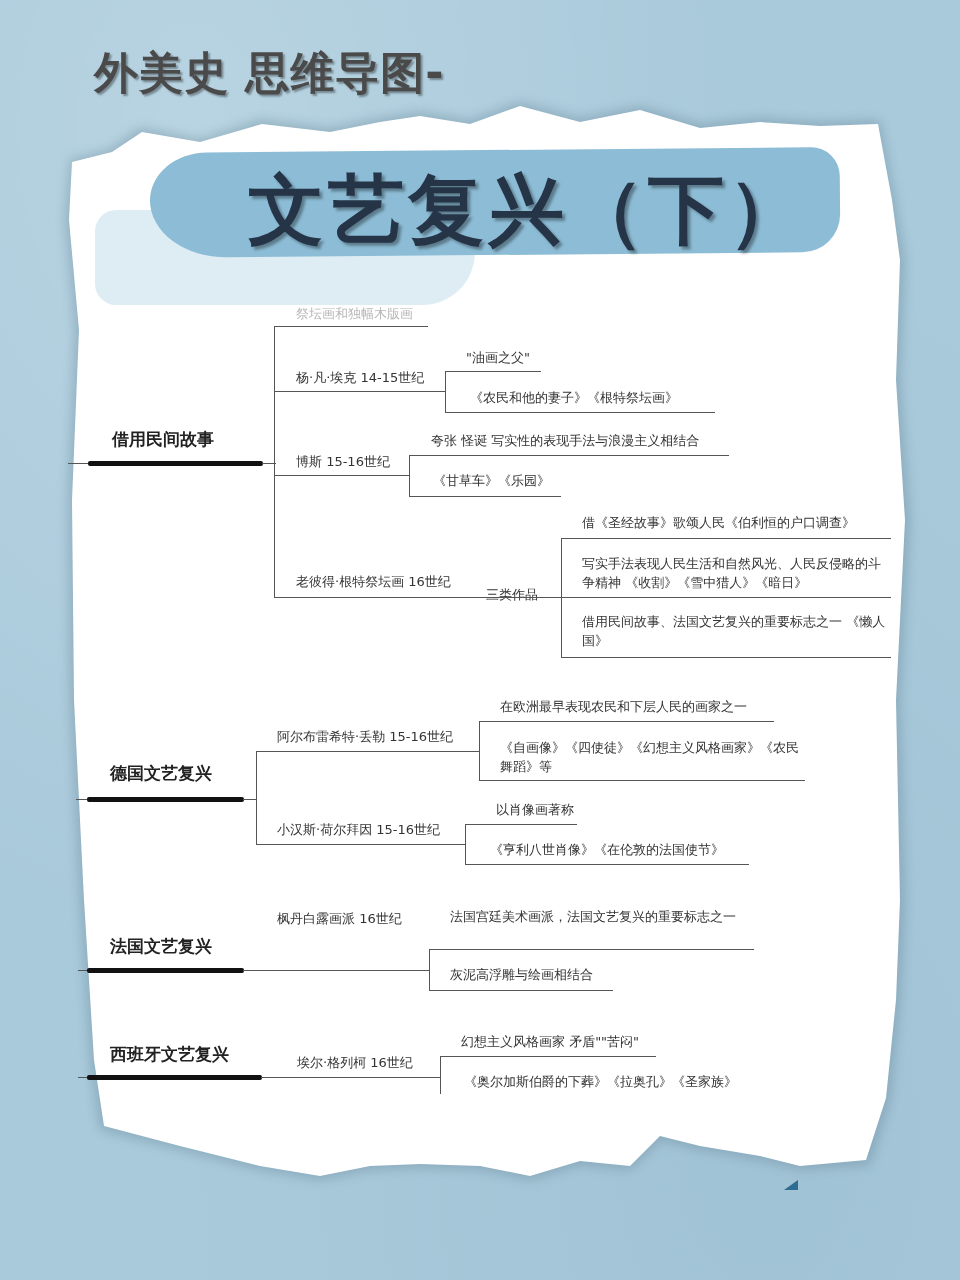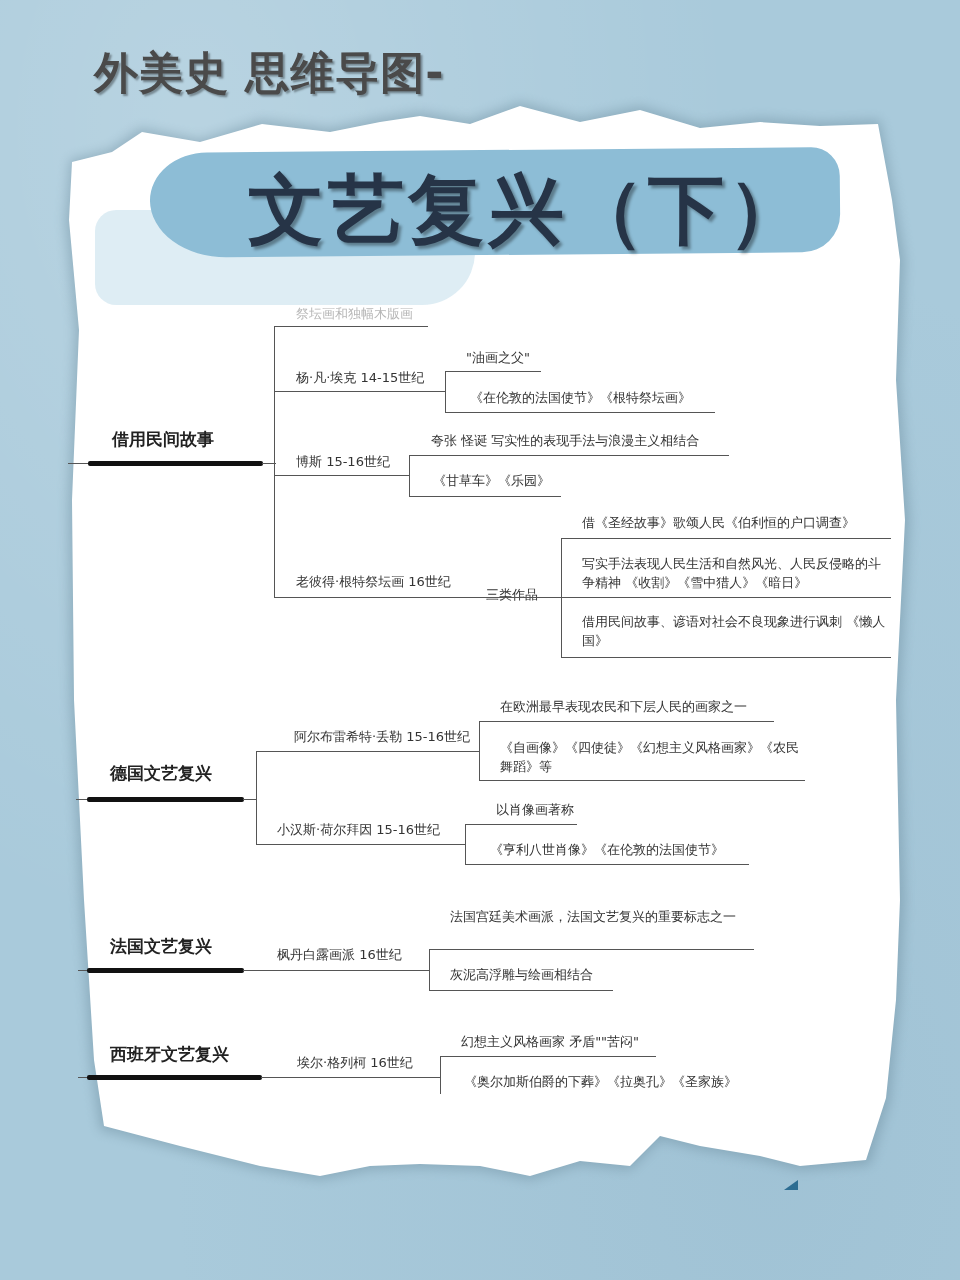--- a/index.html
+++ b/index.html
@@ -75,50 +75,50 @@
   <div class="v" style="left:274px;top:326px;height:272px"></div>
 
   <div class="txt faded" style="left:296px;top:305px">祭坛画和独幅木版画</div>
   <div class="h" style="left:274px;top:326px;width:154px"></div>
 
   <div class="txt" style="left:296px;top:369px">杨·凡·埃克 14-15世纪</div>
   <div class="h" style="left:274px;top:391px;width:172px"></div>
   <div class="v" style="left:445px;top:371px;height:41px"></div>
   <div class="txt" style="left:466px;top:349px">"油画之父"</div>
   <div class="h" style="left:445px;top:371px;width:96px"></div>
-  <div class="txt" style="left:470px;top:389px">《在伦敦的法国使节》《根特祭坛画》</div>
+  <div class="txt" style="left:470px;top:389px">《农民和他的妻子》《根特祭坛画》</div>
   <div class="h" style="left:445px;top:412px;width:270px"></div>
 
   <div class="txt" style="left:296px;top:453px">博斯 15-16世纪</div>
   <div class="h" style="left:274px;top:475px;width:136px"></div>
   <div class="v" style="left:409px;top:455px;height:41px"></div>
   <div class="txt" style="left:431px;top:432px">夸张 怪诞 写实性的表现手法与浪漫主义相结合</div>
   <div class="h" style="left:409px;top:455px;width:320px"></div>
   <div class="txt" style="left:433px;top:472px">《甘草车》《乐园》</div>
   <div class="h" style="left:409px;top:496px;width:152px"></div>
 
   <div class="txt" style="left:296px;top:573px">老彼得·根特祭坛画 16世纪</div>
   <div class="txt" style="left:486px;top:586px">三类作品</div>
   <div class="h" style="left:274px;top:597px;width:617px"></div>
   <div class="v" style="left:561px;top:538px;height:120px"></div>
   <div class="txt" style="left:582px;top:514px">借《圣经故事》歌颂人民《伯利恒的户口调查》</div>
   <div class="h" style="left:561px;top:538px;width:330px"></div>
   <div class="txt wrap" style="left:582px;top:554px;width:305px">写实手法表现人民生活和自然风光、人民反侵略的斗争精神 《收割》《雪中猎人》《暗日》</div>
-  <div class="txt wrap" style="left:582px;top:612px;width:305px">借用民间故事、谚语对社会不良现象进行讽刺 《懒人国》</div>
+  <div class="txt wrap" style="left:582px;top:612px;width:305px">借用民间故事、法国文艺复兴的重要标志之一 《懒人国》</div>
   <div class="h" style="left:561px;top:657px;width:330px"></div>
 </div>
 
 <div>
   <div class="cat" style="left:110px;top:762px">德国文艺复兴</div>
   <div class="h" style="left:76px;top:799px;width:14px"></div>
   <div class="hb" style="left:87px;top:797px;width:157px"></div>
   <div class="h" style="left:243px;top:799px;width:14px"></div>
   <div class="v" style="left:256px;top:751px;height:93px"></div>
 
-  <div class="txt" style="left:294px;top:728px">阿尔布雷希特·丢勒 15-16世纪</div>
+  <div class="txt" style="left:277px;top:728px">阿尔布雷希特·丢勒 15-16世纪</div>
   <div class="h" style="left:256px;top:751px;width:224px"></div>
   <div class="v" style="left:479px;top:721px;height:59px"></div>
   <div class="txt" style="left:500px;top:698px">在欧洲最早表现农民和下层人民的画家之一</div>
   <div class="h" style="left:479px;top:721px;width:295px"></div>
   <div class="txt wrap" style="left:500px;top:738px;width:305px">《自画像》《四使徒》《幻想主义风格画家》《农民舞蹈》等</div>
   <div class="h" style="left:479px;top:780px;width:326px"></div>
 
   <div class="txt" style="left:277px;top:821px">小汉斯·荷尔拜因 15-16世纪</div>
   <div class="h" style="left:256px;top:844px;width:210px"></div>
   <div class="v" style="left:465px;top:824px;height:40px"></div>
@@ -126,21 +126,21 @@
   <div class="h" style="left:465px;top:824px;width:112px"></div>
   <div class="txt" style="left:490px;top:841px">《亨利八世肖像》《在伦敦的法国使节》</div>
   <div class="h" style="left:465px;top:864px;width:284px"></div>
 </div>
 
 <div>
   <div class="cat" style="left:110px;top:935px">法国文艺复兴</div>
   <div class="h" style="left:78px;top:970px;width:12px"></div>
   <div class="hb" style="left:87px;top:968px;width:157px"></div>
   <div class="h" style="left:243px;top:970px;width:187px"></div>
-  <div class="txt" style="left:277px;top:946px">枫丹白露画派 16世纪</div>
+  <div class="txt" style="left:277px;top:910px">枫丹白露画派 16世纪</div>
   <div class="v" style="left:429px;top:949px;height:41px"></div>
   <div class="txt wrap" style="left:450px;top:907px;width:300px">法国宫廷美术画派，法国文艺复兴的重要标志之一</div>
   <div class="h" style="left:429px;top:949px;width:325px"></div>
   <div class="txt" style="left:450px;top:966px">灰泥高浮雕与绘画相结合</div>
   <div class="h" style="left:429px;top:990px;width:184px"></div>
 </div>
 
 <div>
   <div class="cat" style="left:110px;top:1043px">西班牙文艺复兴</div>
   <div class="h" style="left:78px;top:1077px;width:12px"></div>

